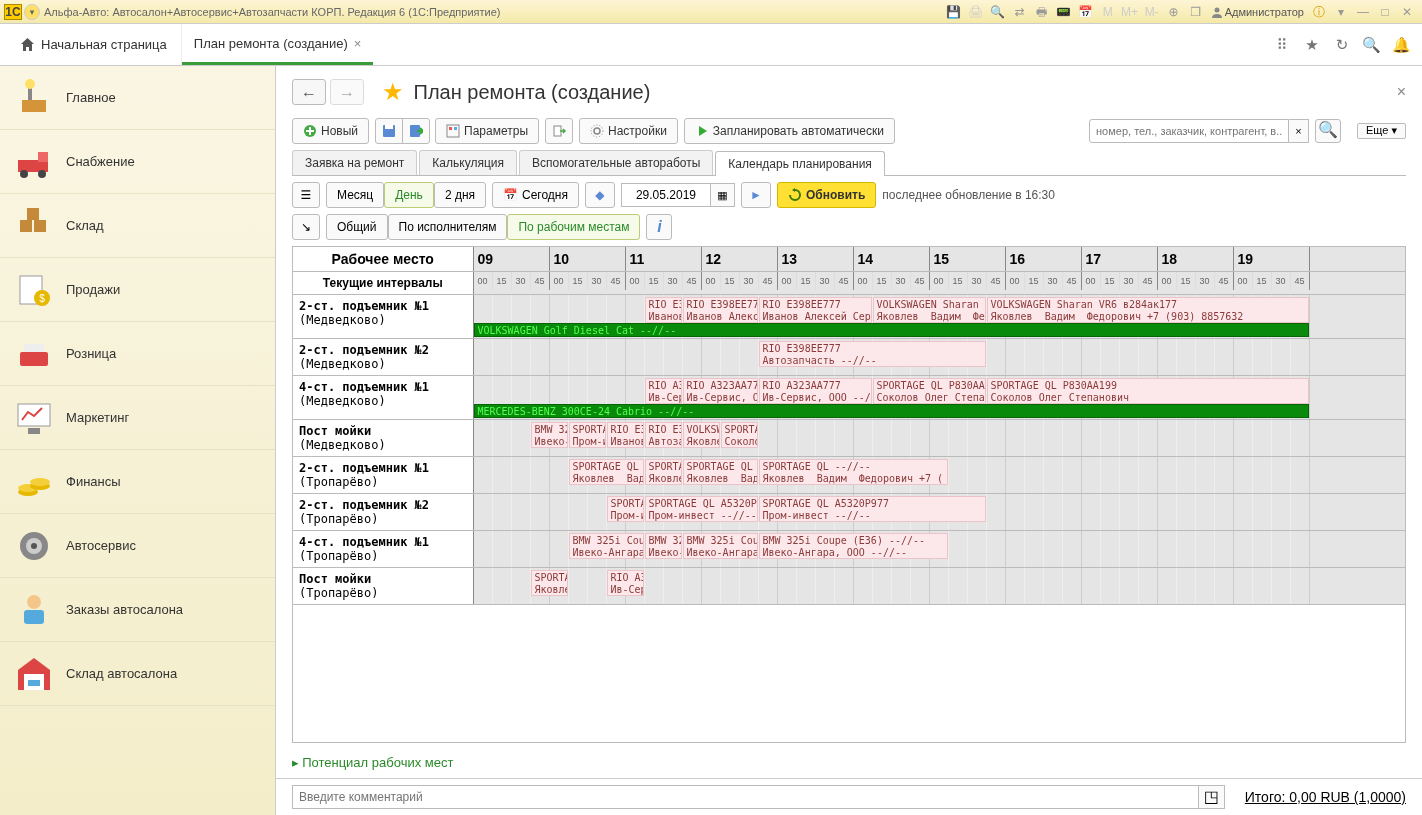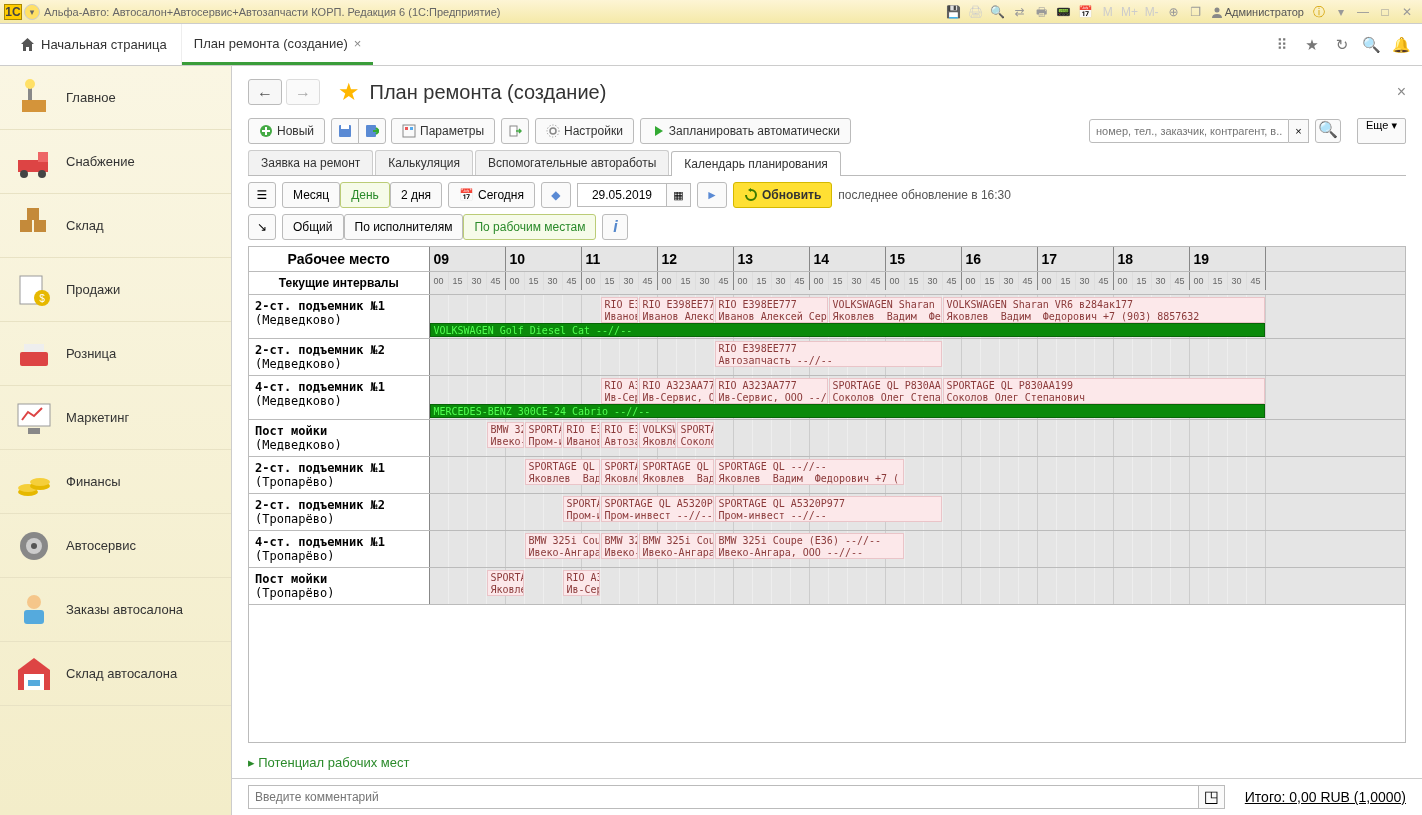--- a/index.html
+++ b/index.html
@@ -18,21 +18,21 @@
 .tabbar { height: 42px; background: #fff; border-bottom: 1px solid #ccc; display: flex; align-items: stretch; padding-left: 6px; }
 .tab-home { display: flex; align-items: center; padding: 0 14px; font-size: 13px; color: #333; border-right: 1px solid #eee; cursor:pointer; }
 .tab-home svg { margin-right: 6px; }
 .tab-item { display: flex; align-items: center; padding: 0 12px; font-size: 13px; color: #333; border-bottom: 3px solid transparent; cursor:pointer; }
 .tab-item.active { border-bottom-color: #3a9d3a; }
 .tab-close { margin-left: 6px; color: #888; cursor:pointer; }
 .tabbar-right { margin-left: auto; display: flex; align-items: center; padding-right: 8px; }
 .tabbar-right .rb { width: 24px; height: 24px; margin-left: 6px; color: #777; text-align:center; line-height:24px; font-size:15px; cursor:pointer;}
 
 .app { display: flex; height: calc(100vh - 24px - 42px); }
-.sidebar { width: 232px; background: linear-gradient(#faf6e3,#f3edc9); border-right: 1px solid #ccc; overflow-y: auto; }
+.sidebar { width: 276px; background: linear-gradient(#faf6e3,#f3edc9); border-right: 1px solid #ccc; overflow-y: auto; }
 .sb-item { display: flex; align-items: center; height: 64px; padding: 0 12px; border-bottom: 1px solid #e8e2c4; cursor:pointer; }
 .sb-item .sb-icon { width: 44px; height: 44px; margin-right: 10px; display:flex; align-items:center; justify-content:center; }
 .sb-item .sb-label { font-size: 13px; color: #333; }
 
 .main { flex: 1; background: #fff; display: flex; flex-direction: column; overflow: hidden; }
 .page-header { display: flex; align-items: center; padding: 12px 16px 8px 16px; }
 .nav-btn { width: 34px; height: 26px; border: 1px solid #bbb; background: #f7f7f7; border-radius: 3px; margin-right: 4px; text-align:center; line-height:24px; color:#555; cursor:pointer; }
 .star { color: #ffb700; font-size: 24px; margin: 0 10px 0 14px; }
 .page-title { font-size: 20px; color: #333; }
 .page-close { margin-left: auto; font-size: 16px; color: #888; cursor:pointer; }
@@ -43,21 +43,21 @@
 .btn.icon-only { padding: 0; width: 28px; justify-content: center; }
 .btn-group { display: inline-flex; }
 .btn-group .btn { border-radius: 0; margin-right: -1px; }
 .btn-group .btn:first-child { border-radius: 3px 0 0 3px; }
 .btn-group .btn:last-child { border-radius: 0 3px 3px 0; }
 .btn.refresh { background: #ffe033; border-color: #d4b800; font-weight: bold; }
 .search-box { margin-left: auto; display:flex; align-items:center; }
 .search-box input { height: 24px; width: 200px; border: 1px solid #bbb; border-radius: 3px 0 0 3px; padding: 0 6px; font-size: 11px; }
 .search-box .clear { width: 20px; height: 24px; border:1px solid #bbb; border-left:none; background:#fafafa; text-align:center; line-height:22px; font-size:11px; cursor:pointer;}
 .search-box .adv { width: 26px; height: 24px; border:1px solid #bbb; border-radius: 3px; margin-left: 6px; background:#fafafa; text-align:center; cursor:pointer;}
-.more-btn { height: 26px; border:1px solid #bbb; border-radius: 2px; background:#fafafa; padding: 0 8px; font-size:11px; margin-left: 10px; cursor:pointer;}
+.more-btn { height: 16px; border:1px solid #bbb; border-radius: 2px; background:#fafafa; padding: 0 8px; font-size:11px; margin-left: 10px; cursor:pointer;}
 
 .subtabs { display: flex; border-bottom: 1px solid #bbb; margin: 0 16px; }
 .subtab { padding: 5px 12px; font-size: 12px; color: #333; border: 1px solid transparent; border-bottom: none; cursor:pointer; background:#f2f2f2; border:1px solid #ccc; border-bottom:none; margin-right:2px; border-radius: 3px 3px 0 0;}
 .subtab.active { background: #fff; border-color: #bbb; position: relative; top: 1px; }
 
 .toolbar2 { display: flex; align-items: center; padding: 6px 16px; gap: 6px; flex-wrap: wrap;}
 .toolbar2 .seg { height: 26px; border: 1px solid #bbb; border-radius: 3px; padding: 10px 10px; font-size: 12px; display:inline-flex; align-items:center; background:#fafafa; cursor:pointer;}
 .toolbar2 .seg.active { color: #2a8a2a; border-color: #bc7; background: #f6fbe9; }
 .date-input { height: 24px; width: 90px; border: 1px solid #bbb; padding: 0 4px; font-size: 12px; text-align:center; }
 .date-pick { width: 24px; height: 24px; border:1px solid #bbb; border-left:none; background:#fafafa; text-align:center; line-height:22px; font-size:11px; cursor:pointer;}

